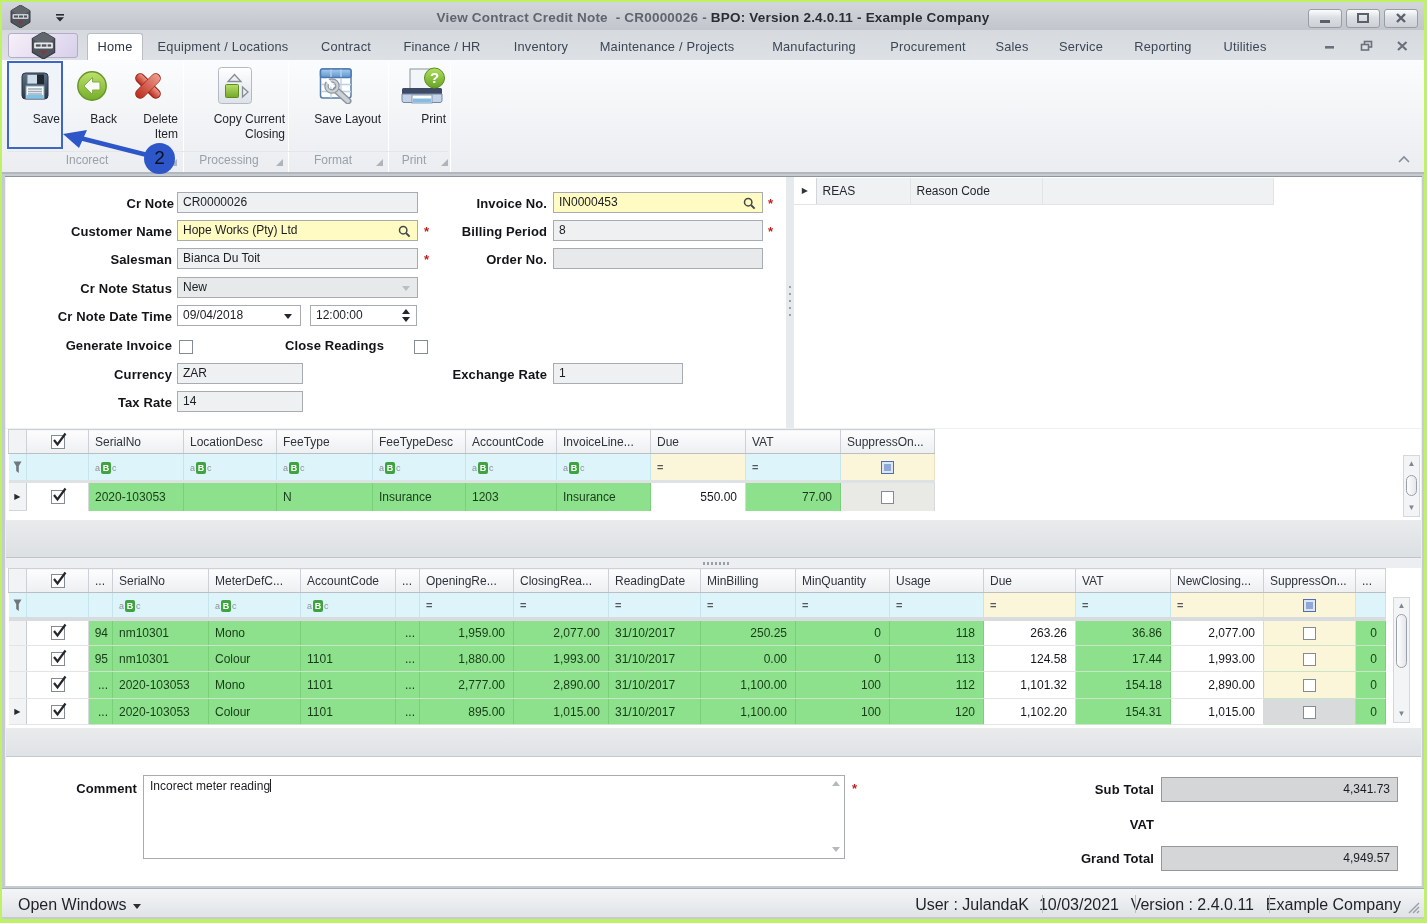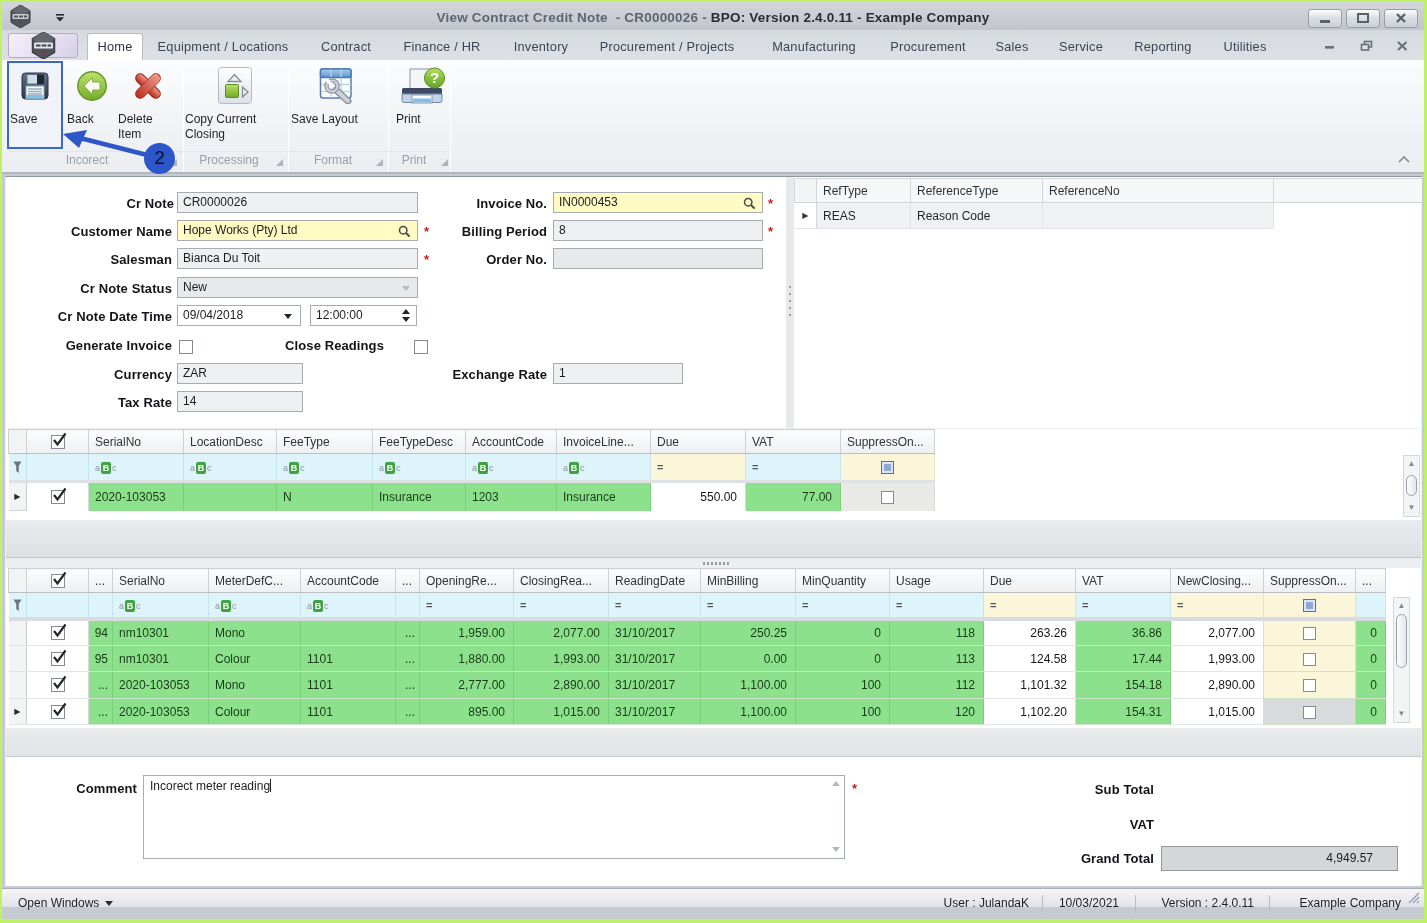--- a/index.html
+++ b/index.html
@@ -12,21 +12,21 @@
 #title .t2{color:#2a2d33;font-weight:bold;font-size:13.5px;letter-spacing:0.2px}
 .wbtn{position:absolute;top:7px;width:34px;height:19px;border:1px solid #979da5;border-radius:3px;background:linear-gradient(#fcfdfd,#dcdfe3 45%,#cdd1d6);}
 
 #tabrow{position:absolute;left:2px;top:30px;width:1422px;height:30px;background:linear-gradient(#d6dadf,#dde1e5);}
 .tab{position:absolute;top:36px;height:22px;font-size:12.8px;letter-spacing:0.2px;color:#3c4654;text-align:center;line-height:22px;white-space:nowrap}
 #hometab{position:absolute;left:87px;top:33px;width:56px;height:27px;background:#fff;border:1px solid #b8bdc4;border-bottom:none;border-radius:3px 3px 0 0;color:#2b3440;font-weight:normal;font-size:12.8px;letter-spacing:0.2px;text-align:center;line-height:26px}
 
 #ribbon{position:absolute;left:2px;top:60px;width:1422px;height:114px;background:linear-gradient(#fbfcfd,#eff1f4 70%,#ebedf0);border-bottom:2px solid #b3b8bf;}
 .rsep{position:absolute;top:2px;width:1px;height:110px;background:#d3d6da;border-right:1px solid #fff}
 .rlabel{position:absolute;top:93px;height:16px;font-size:12px;color:#9aa1ab;text-align:center;white-space:nowrap}
-.rbtxt{position:absolute;font-size:12px;color:#1e2126;text-align:left;white-space:nowrap}
+.rbtxt{position:absolute;font-size:12px;color:#1e2126;text-align:right;white-space:nowrap}
 .launch{position:absolute;width:8px;height:8px}
 
 #content{position:absolute;left:5px;top:176px;width:1417px;height:710px;background:#edeff1;border-top:1px solid #8f959d}
 .panel{position:absolute;background:#fff}
 .lbl{position:absolute;font-weight:bold;font-size:13px;letter-spacing:0.1px;color:#121418;white-space:nowrap}
 .inp{position:absolute;height:21px;border:1px solid #a7acb3;background:#eef0f2;font-size:12px;color:#1b1d20;line-height:19px;padding-left:5px;white-space:nowrap}
 .req{position:absolute;color:#c21d1d;font-weight:bold;font-size:13px}
 .cb{display:inline-block;width:14px;height:14px;background:#fff;border:1px solid #858b92;vertical-align:middle;position:relative}
 .ckm{position:absolute;left:-1px;top:-4px;overflow:visible}
 
@@ -44,21 +44,21 @@
 .abc b{display:inline-block;background:#3fa33f;color:#fff;border-radius:2px;font-size:9px;width:10px;height:12px;line-height:12px;text-align:center;font-weight:bold;margin:0 1px}
 .eq{color:#54585d;font-weight:bold;font-size:11px;letter-spacing:0}
 #g2 tr.f td{border-bottom:4px solid #d9dcdf}
 #g2 tr.d td{border-bottom:1px solid #cbe5c9}
 #g2 tr.d td.wht, #g2 tr.d td.ind, #g2 tr.d td.cbc{border-bottom:1px solid #e2e4e6}
 
 .sbar{position:absolute;width:17px;background:#f3f4f6;border:1px solid #d4d7db}
 .sarr{position:absolute;left:0;width:100%;text-align:center;color:#81878f;font-size:8px;line-height:12px}
 .sthumb{position:absolute;left:2px;width:11px;background:linear-gradient(90deg,#fcfdfd,#e4e7ea);border:1px solid #9aa0a8;border-radius:6px}
 
-#status{position:absolute;left:2px;top:888px;width:1422px;height:19px;background:linear-gradient(#f4f5f7,#e0e3e7);border-top:1px solid #aaafb6;font-size:12px;color:#1e2126}
+#status{position:absolute;left:2px;top:888px;width:1422px;height:29px;background:linear-gradient(#f4f5f7,#e0e3e7);border-top:1px solid #aaafb6;font-size:16px;color:#1e2126}
 .sdiv{position:absolute;top:895px;width:1px;height:18px;background:#b9bec5}
 </style></head>
 <body>
 <div id="app">
 <div id="win"></div>
 <div id="title">
  <svg class="abs" style="left:8px;top:3px" width="21" height="23" viewBox="0 0 21 23">
         <polygon points="10.5,0 20,5.7 20,17.3 10.5,23 1,17.3 1,5.7" fill="#50555c" stroke="#363a40"></polygon>
         <polygon points="10.5,0 20,5.7 10.5,11.4 1,5.7" fill="#62676e"></polygon>
         <rect x="2.5" y="9" width="16" height="5" fill="#caced4" rx="1"></rect>
@@ -91,21 +91,21 @@
       <rect x="4" y="10.5" width="4" height="2" fill="#50555c"></rect>
       <rect x="9" y="10.5" width="4" height="2" fill="#50555c"></rect>
       <rect x="14" y="10.5" width="3" height="2" fill="#50555c"></rect>
       <polygon points="8,16 13,16 10.5,20" fill="#7e3b3b"></polygon>
     </svg>
 <div id="hometab">Home</div>
 <div class="tab" style="left:148px;width:150px">Equipment / Locations</div>
 <div class="tab" style="left:312px;width:68px">Contract</div>
 <div class="tab" style="left:394px;width:96px">Finance / HR</div>
 <div class="tab" style="left:504px;width:74px">Inventory</div>
-<div class="tab" style="left:592px;width:150px">Procurement / Projects</div>
+<div class="tab" style="left:592px;width:150px">Maintenance / Projects</div>
 <div class="tab" style="left:756px;width:116px">Manufacturing</div>
 <div class="tab" style="left:884px;width:88px">Procurement</div>
 <div class="tab" style="left:988px;width:48px">Sales</div>
 <div class="tab" style="left:1050px;width:62px">Service</div>
 <div class="tab" style="left:1126px;width:74px">Reporting</div>
 <div class="tab" style="left:1214px;width:62px">Utilities</div>
 <svg class="abs" style="left:1324px;top:44px" width="12" height="6">
       <rect x="1" y="2" width="9" height="2.6" fill="#6b717a"></rect>
     </svg>
 <svg class="abs" style="left:1360px;top:40px" width="14" height="12">
@@ -292,27 +292,20 @@
 <div class="inp" style="left:553px;top:363px;width:130px">1</div>
 <table class="g" style="left:794px;top:178px;width:627px">
 <colgroup>
         <col style="width:22px">
         <col style="width:94px">
         <col style="width:132px">
         <col style="width:231px">
         <col style="width:148px">
       </colgroup>
 <tbody>
-        <tr style="height:24px">
-          <td style="background:#f3f4f6;border:1px solid #d2d5d9;padding:0"></td>
-          <td style="background:#f6f7f8;border:1px solid #d2d5d9;color:#2e333b">RefType</td>
-          <td style="background:#f6f7f8;border:1px solid #d2d5d9;color:#2e333b">ReferenceType</td>
-          <td style="background:#f6f7f8;border:1px solid #d2d5d9;color:#2e333b">ReferenceNo</td>
-          <td style="background:#f6f7f8;border-top:1px solid #d2d5d9;border-bottom:1px solid #d2d5d9"></td>
-        </tr>
 <tr style="height:26px">
           <td style="background:#fff;border-right:1px solid #d2d5d9;border-bottom:1px solid #e2e4e7;text-align:center;padding:0;color:#30353b;font-size:8px">▶</td>
           <td style="background:#f0f1f3;border-right:1px solid #e2e4e7;border-bottom:1px solid #e2e4e7">REAS</td>
           <td style="background:#f0f1f3;border-right:1px solid #e2e4e7;border-bottom:1px solid #e2e4e7">Reason Code</td>
           <td style="background:#f0f1f3;border-right:1px solid #e2e4e7;border-bottom:1px solid #e2e4e7"></td>
           <td></td>
         </tr>
 </tbody>
     </table>
 <div class="panel" style="left:6px;top:429px;width:1415px;height:91px"></div>
@@ -564,23 +557,24 @@
 <div class="abs" style="left:143px;top:775px;width:702px;height:84px;background:#fff;border:1px solid #a7acb3;font-size:12px;color:#1b1d20;padding:3px 0 0 6px">Incorect meter reading<span style="display:inline-block;width:1px;height:13px;background:#222;vertical-align:-2px"></span>
  <svg class="abs" style="right:4px;top:5px" width="8" height="6">
         <polygon points="0,5 8,5 4,0" fill="#b4b9bf"></polygon>
       </svg>
  <svg class="abs" style="right:4px;bottom:5px" width="8" height="6">
         <polygon points="0,0 8,0 4,5" fill="#b4b9bf"></polygon>
       </svg>
 </div>
 <div class="req" style="left:852px;top:781px">*</div>
 <div class="lbl" style="right:273px;top:782px">Sub Total</div>
+<div class="abs" style="left:1161px;top:777px;width:237px;height:25px;background:#d5d6d8;border:1px solid #95979a;font-size:12px;color:#1b1d20;text-align:right;line-height:23px;padding-right:7px">4,341.73</div>
 <div class="lbl" style="right:273px;top:817px">VAT</div>
 <div class="lbl" style="right:273px;top:851px">Grand Total</div>
-<div class="abs" style="left:1161px;top:846px;width:237px;height:25px;background:#d5d6d8;border:1px solid #95979a;font-size:12px;color:#1b1d20;text-align:right;line-height:23px;padding-right:24px">4,949.57</div>
+<div class="abs" style="left:1161px;top:846px;width:237px;height:25px;background:#d5d6d8;border:1px solid #95979a;font-size:12px;color:#1b1d20;text-align:right;line-height:23px;padding-right:7px">4,949.57</div>
 <div id="status">
  <div class="abs" style="left:16px;top:7px">Open Windows <svg width="9" height="6" style="margin-left:2px">
           <polygon points="0,0 8,0 4,5" fill="#2a2d32"></polygon>
         </svg></div>
  <div class="abs" style="right:395px;top:7px">User : JulandaK</div>
  <div class="abs" style="right:305px;top:7px">10/03/2021</div>
  <div class="abs" style="right:170px;top:7px">Version : 2.4.0.11</div>
  <div class="abs" style="right:23px;top:7px">Example Company</div>
  <svg class="abs" style="right:4px;bottom:3px" width="12" height="12">
         <g stroke="#9aa0a8" stroke-width="1.5">

